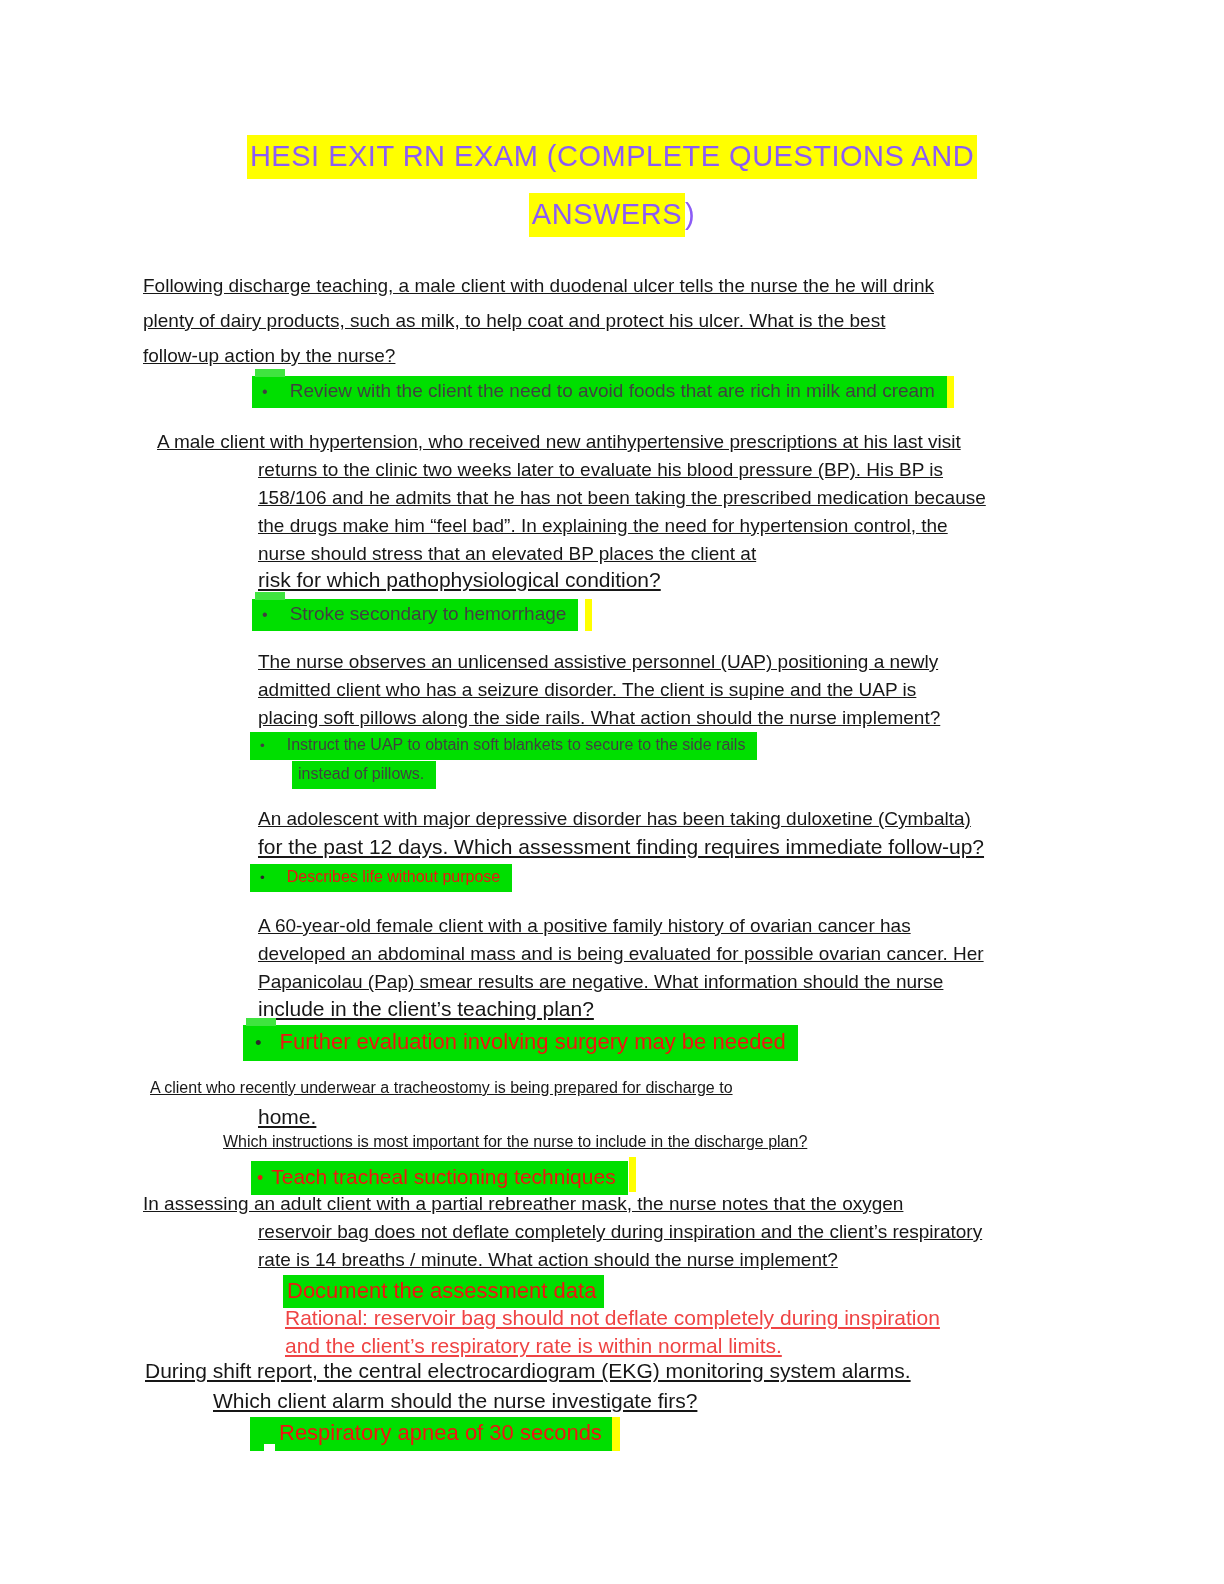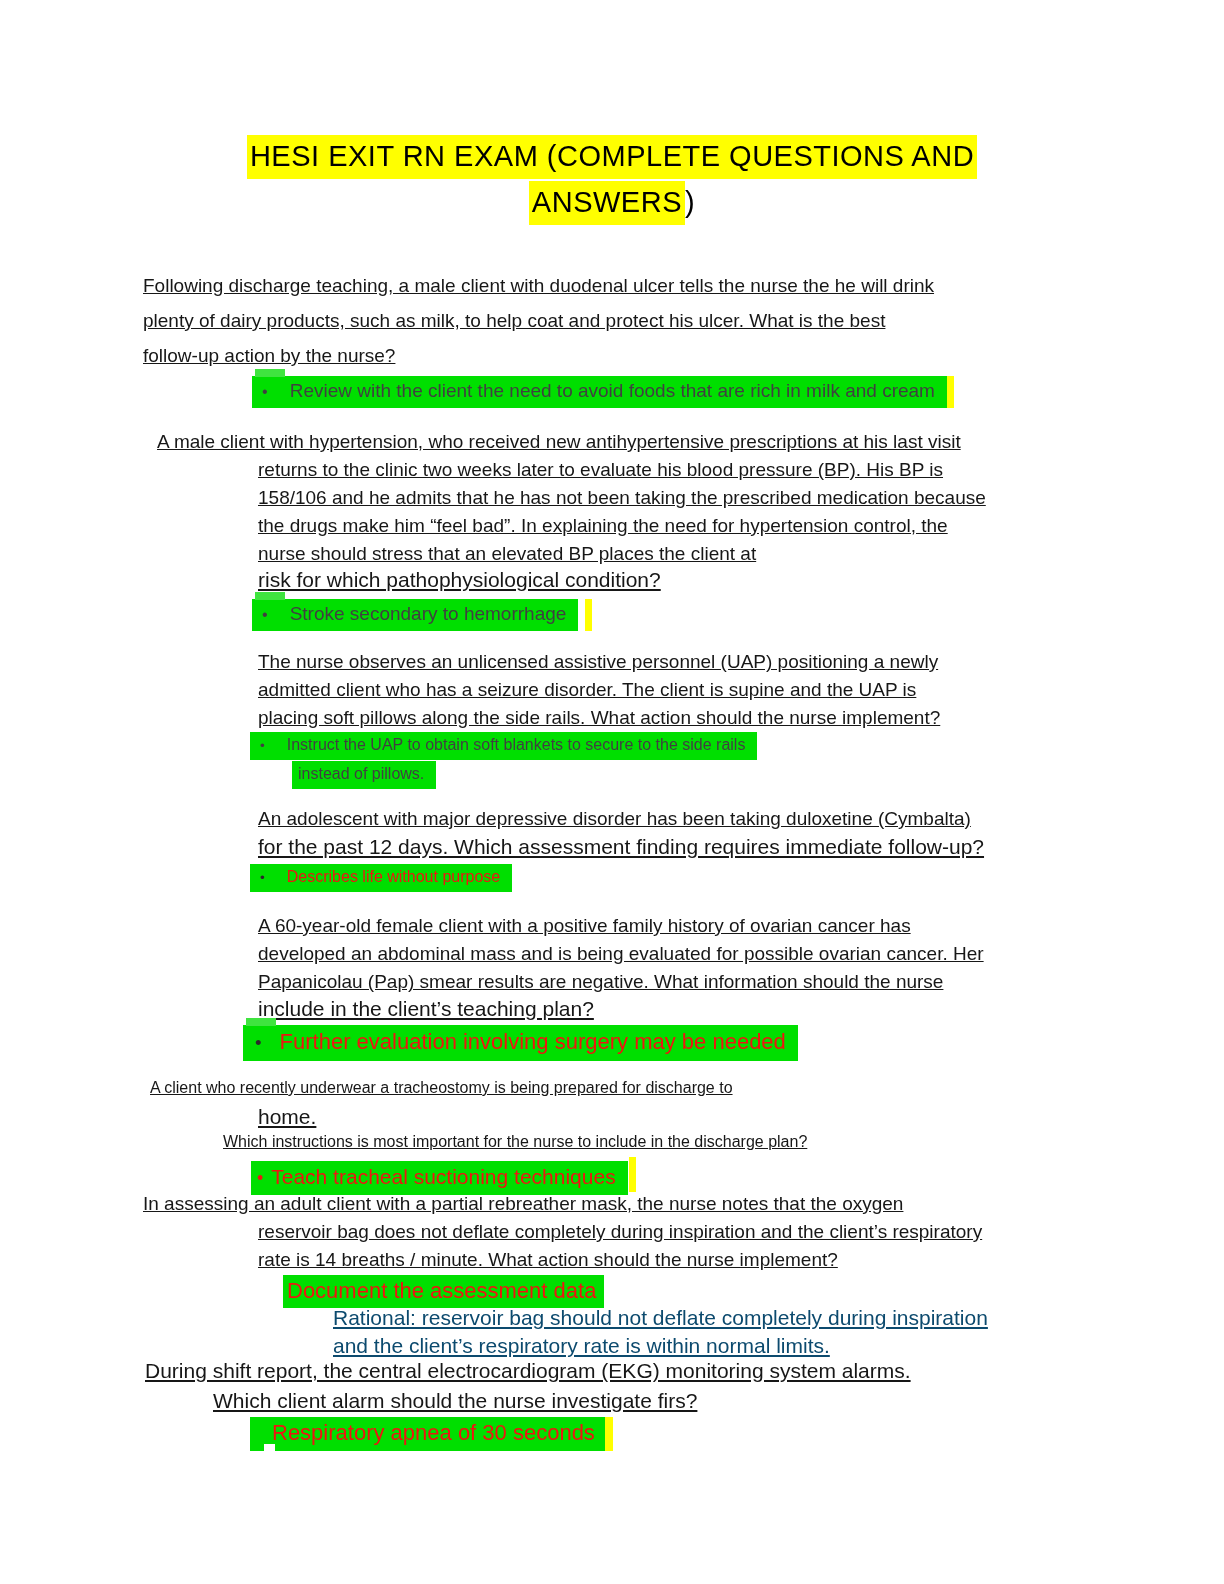--- a/index.html
+++ b/index.html
@@ -18,34 +18,34 @@
   .t-21 { font-size: 21px; }
   .t-22 { font-size: 22px; }
 
   
   .title-line {
     position: absolute;
     left: 0; width: 100%;
     text-align: center;
     font-size: 29px;
     letter-spacing: 0.5px;
-    color: #000000;
+    color: #8b5cf6;
   }
   .hl-yellow { background: #ffff00; padding: 5px 3px 7px 3px; }
 
   
   .hl-green {
     position: relative;
     display: inline-block;
     background: #00df00;
     padding: 3px 12px 5px 6px;
   }
   .gray-answer { color: #404040; }
   .red-answer  { color: #ee1511; }
-  .blue-text   { color: #0c4a6e; margin-left: 48px; }
+  .blue-text   { color: #ef4444; }
 
   .blt { display: inline-block; margin: 0 22px 0 4px; font-size: 0.85em; }
   .blt-tight { display: inline-block; margin: 0 8px 0 0; font-size: 0.85em; }
 
   
   .ys { position: absolute; top: 0; bottom: 0; width: 7px; background: #ffff00; }
   .ys-attached { right: -7px; }
   .ys-detached { right: -14px; }
   .ys-high { right: -8px; top: -4px; bottom: 3px; }
 
@@ -65,21 +65,21 @@
     width: 11px; height: 13px;
     background: #ffffff;
   }
 </style>
 </head>
 <body>
 
 <div id="page">
 
   <div class="title-line" style="top:140px;"><span class="hl-yellow">HESI EXIT RN EXAM (COMPLETE QUESTIONS AND</span></div>
-  <div class="title-line" style="top:186px;"><span class="hl-yellow">ANSWERS</span><span>)</span></div>
+  <div class="title-line" style="top:198px;"><span class="hl-yellow">ANSWERS</span><span>)</span></div>
 
   <div class="ln t-19" style="left:143px; top:274px;">Following discharge teaching, a male client with duodenal ulcer tells the nurse the he will drink</div>
   <div class="ln t-19" style="left:143px; top:309px;">plenty of dairy products, such as milk, to help coat and protect his ulcer. What is the best</div>
   <div class="ln t-19" style="left:143px; top:344px;">follow-up action by the nurse?</div>
 
   <div class="ln t-19" style="left:252px; top:376px;">
     <span class="hl-green gray-answer tab-top"><span class="blt">•</span><span>Review with the client the need to avoid foods that are rich in milk and cream</span><span class="ys ys-attached"></span></span>
   </div>
 
   <div class="ln t-19" style="left:157px; top:430px;">A male client with hypertension, who received new antihypertensive prescriptions at his last visit</div>
@@ -135,16 +135,16 @@
   <div class="ln t-22" style="left:283px; top:1275px;">
     <span class="hl-green red-answer" style="padding:2px 8px 3px 4px;"><span>Document the assessment data</span></span>
   </div>
   <div class="ln t-21 blue-text" style="left:285px; top:1305px;">Rational: reservoir bag should not deflate completely during inspiration</div>
   <div class="ln t-21 blue-text" style="left:285px; top:1333px;">and the client’s respiratory rate is within normal limits.</div>
 
   <div class="ln t-21" style="left:145px; top:1358px;">During shift report, the central electrocardiogram (EKG) monitoring system alarms.</div>
   <div class="ln t-21" style="left:213px; top:1388px;">Which client alarm should the nurse investigate firs?</div>
 
   <div class="ln t-22" style="left:250px; top:1417px;">
-    <span class="hl-green red-answer notch-bl" style="padding:2px 10px 4px 22px;"><span>Respiratory apnea of 30 seconds</span><span class="ys ys-attached" style="right:-8px; width:8px;"></span></span>
+    <span class="hl-green red-answer notch-bl" style="padding:2px 10px 4px 29px;"><span>Respiratory apnea of 30 seconds</span><span class="ys ys-attached" style="right:-8px; width:8px;"></span></span>
   </div>
 
 </div>
 
 </body></html>

